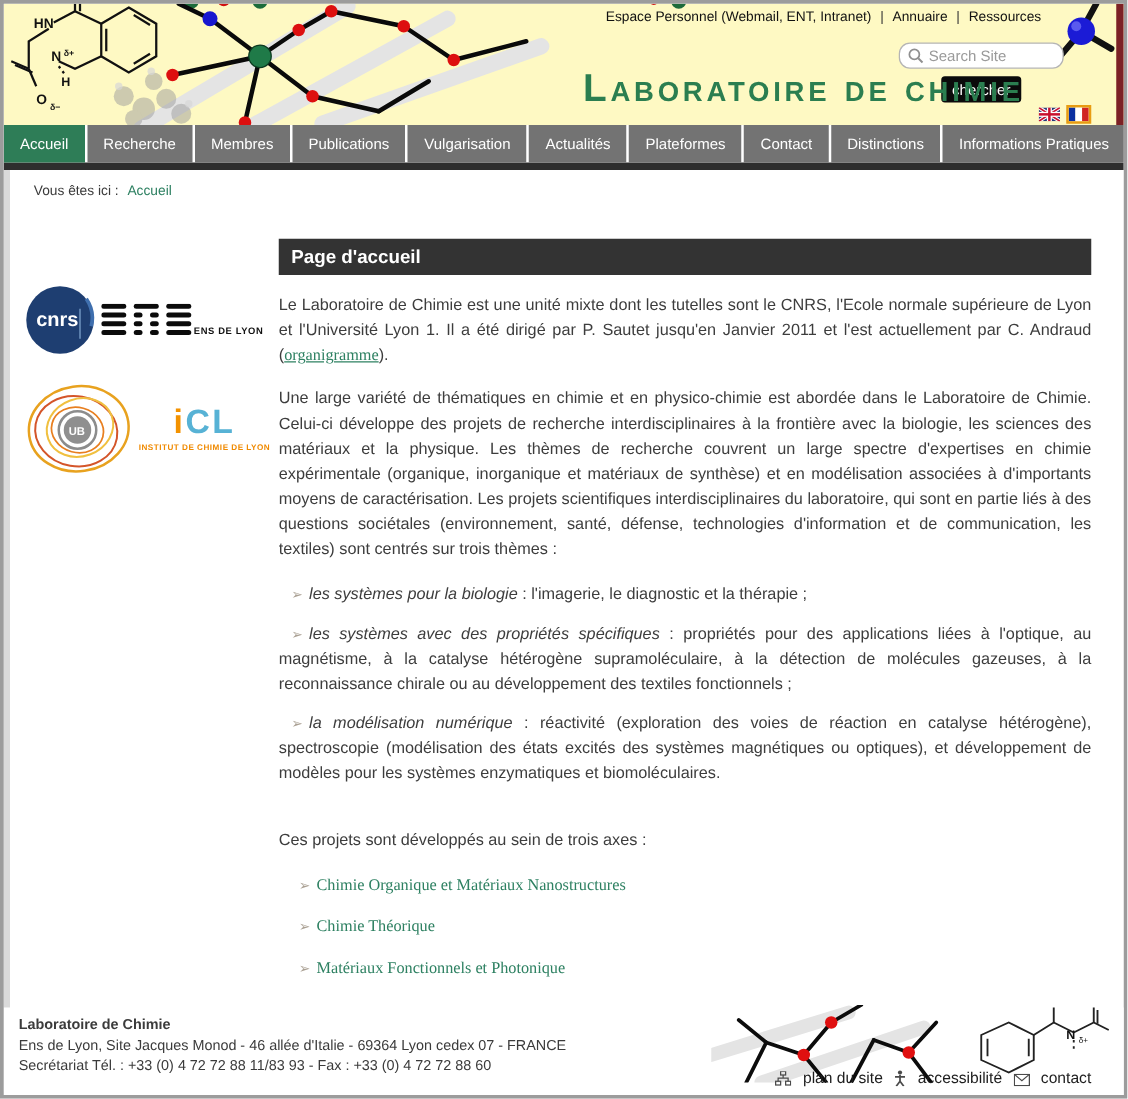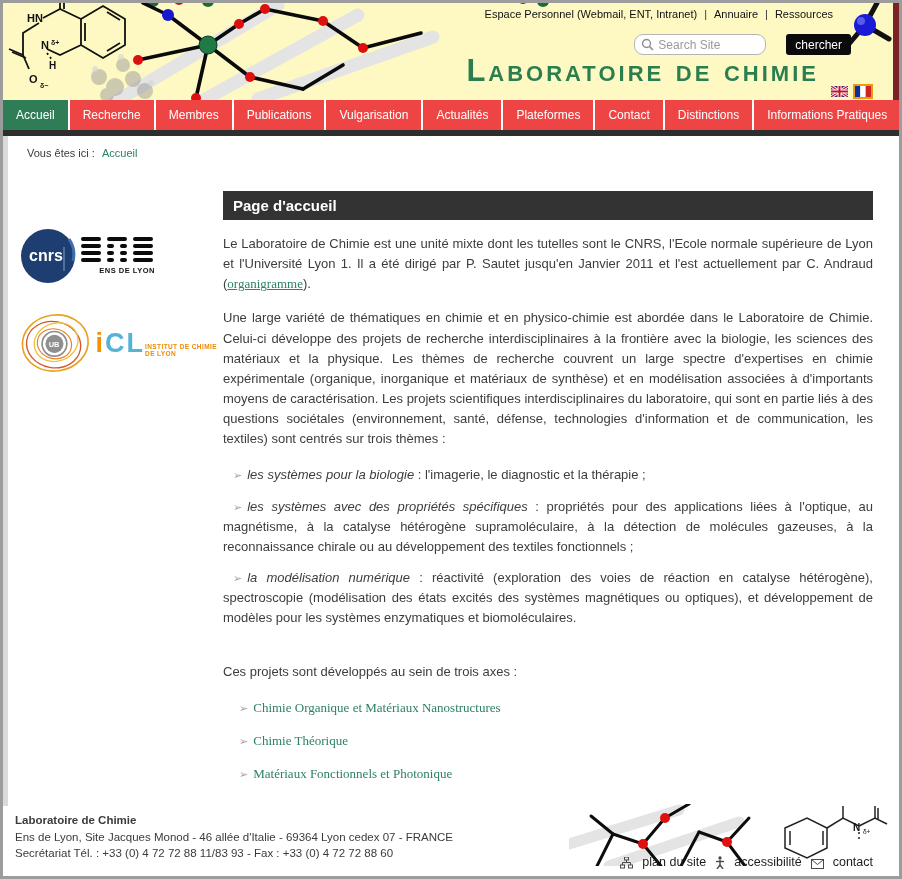--- a/index.html
+++ b/index.html
@@ -8,59 +8,59 @@
           position:relative; overflow:hidden; }
 
   
   .site-header { position:relative; height:97px; background:#fef9c3; }
   .header-art { position:absolute; left:0; top:0; z-index:1; }
   .red-strip { position:absolute; right:0; top:0; width:6px; height:97px; background:#7c2125; z-index:3; }
   .atom-top-right { position:absolute; right:6px; top:0; z-index:2; }
   .top-links { position:absolute; top:5px; right:66px; z-index:4; font-size:11px; color:#111; white-space:nowrap; }
   .top-links a { color:#111; text-decoration:none; }
   .top-links .sep { margin:0 7px; color:#333; }
-  .search-row { position:absolute; top:31px; right:48px; z-index:4; display:flex; align-items:center; gap:20px; }
+  .search-row { position:absolute; top:31px; right:48px; z-index:4; display:flex; align-items:center; gap:6px;flex-direction:column; }
   .search-box { display:flex; align-items:center; width:132px; height:21px; border:1px solid #b5b5b5;
                 border-radius:9px; background:#fff; padding:0 6px; }
   .search-box input { border:none; outline:none; width:100%; font-size:12px; color:#555; background:transparent;
                       font-family:"Liberation Sans","DejaVu Sans",sans-serif; }
   .search-box input::placeholder { color:#9a9a9a; }
   .btn-chercher { background:#0b0b0b; color:#fff; border:none; border-radius:3px; height:21px; padding:0 9px;
                   font-size:12px; cursor:pointer; font-family:"Liberation Sans","DejaVu Sans",sans-serif; }
   .site-title { position:absolute; top:50px; right:80px; z-index:4; font-variant:small-caps; font-weight:bold;
                 font-size:31px; letter-spacing:3px; color:#2b7e50; white-space:nowrap; }
   .flags { position:absolute; top:81px; right:26px; z-index:4; display:flex; align-items:center; gap:5px; }
   .flag { display:block; cursor:pointer; }
   .flag-fr-wrap { border:2px solid #e89c12; line-height:0; }
 
   
   .main-nav { position:relative; z-index:5; }
   .nav-row { display:flex; background:#fff; }
-  .tab { background:#ef4444; color:#fff; font-size:12px; padding:8px 13px 8px 13px; margin-right:2px;
+  .tab { background:#737373; color:#fff; font-size:12px; padding:8px 13px 8px 13px; margin-right:2px;
          cursor:pointer; white-space:nowrap; }
   .tab.active { background:#2e7d57; }
   .tab-filler { flex:1; background:#2e2e2e; }
   .nav-bottom { height:6px; background:#2e2e2e; }
 
   
   .breadcrumb { padding:11px 0 6px 24px; font-size:11px; color:#3a3a3a; }
   .breadcrumb a { color:#2e8162; text-decoration:none; margin-left:4px; }
 
   .left-strip { position:absolute; left:0; top:133px; width:5px; height:737px; background:#dadada; z-index:0; }
 
   
   .page-body { display:flex; padding-left:12px; }
   .sidebar { width:208px; padding:62px 0 0 4px; }
   .logo-row { display:flex; align-items:center; gap:4px; margin-bottom:16px; cursor:pointer; }
-  .icl-block { display:flex; flex-direction:row; align-items:flex-end; cursor:pointer; }
+  .icl-block { display:flex; flex-direction:column; align-items:center; cursor:pointer; }
   .icl-word { font-size:27px; font-weight:bold; letter-spacing:2px; line-height:1; }
   .icl-word .i { color:#f39200; }
   .icl-word .cl { color:#57b2d5; }
   .icl-caption { font-size:6.5px; font-weight:bold; color:#f08a00; letter-spacing:0.4px; margin-top:4px; }
-  .ens-block { display:flex; flex-direction:column; align-items:flex-end;text-align:right; }
+  .ens-block { display:flex; flex-direction:row; align-items:flex-end;text-align:right; }
   .ens-caption { font-size:7.5px; font-weight:bold; color:#111; margin-top:3px; letter-spacing:0.5px; }
   .intranet { display:flex; align-items:center; gap:8px; margin-top:26px; cursor:pointer; }
   .intranet-label { color:#2e7d57; font-size:18px; letter-spacing:0.5px; }
 
   .content { width:650px; padding-top:26px; }
   .content-heading { background:#333; color:#fff; font-size:15px; font-weight:bold; padding:6px 10px; }
   .content p { font-size:13px; color:#3d3d3d; text-align:justify; line-height:1.55; margin-top:14px; }
   .content a { color:#2e8162;font-family:Liberation Serif, serif; }
   .themes { list-style:none; margin:16px 0 0 0; }
   .themes li { font-size:13px; color:#3d3d3d; text-align:justify; line-height:1.55; margin-top:11px; text-indent:10px; }

